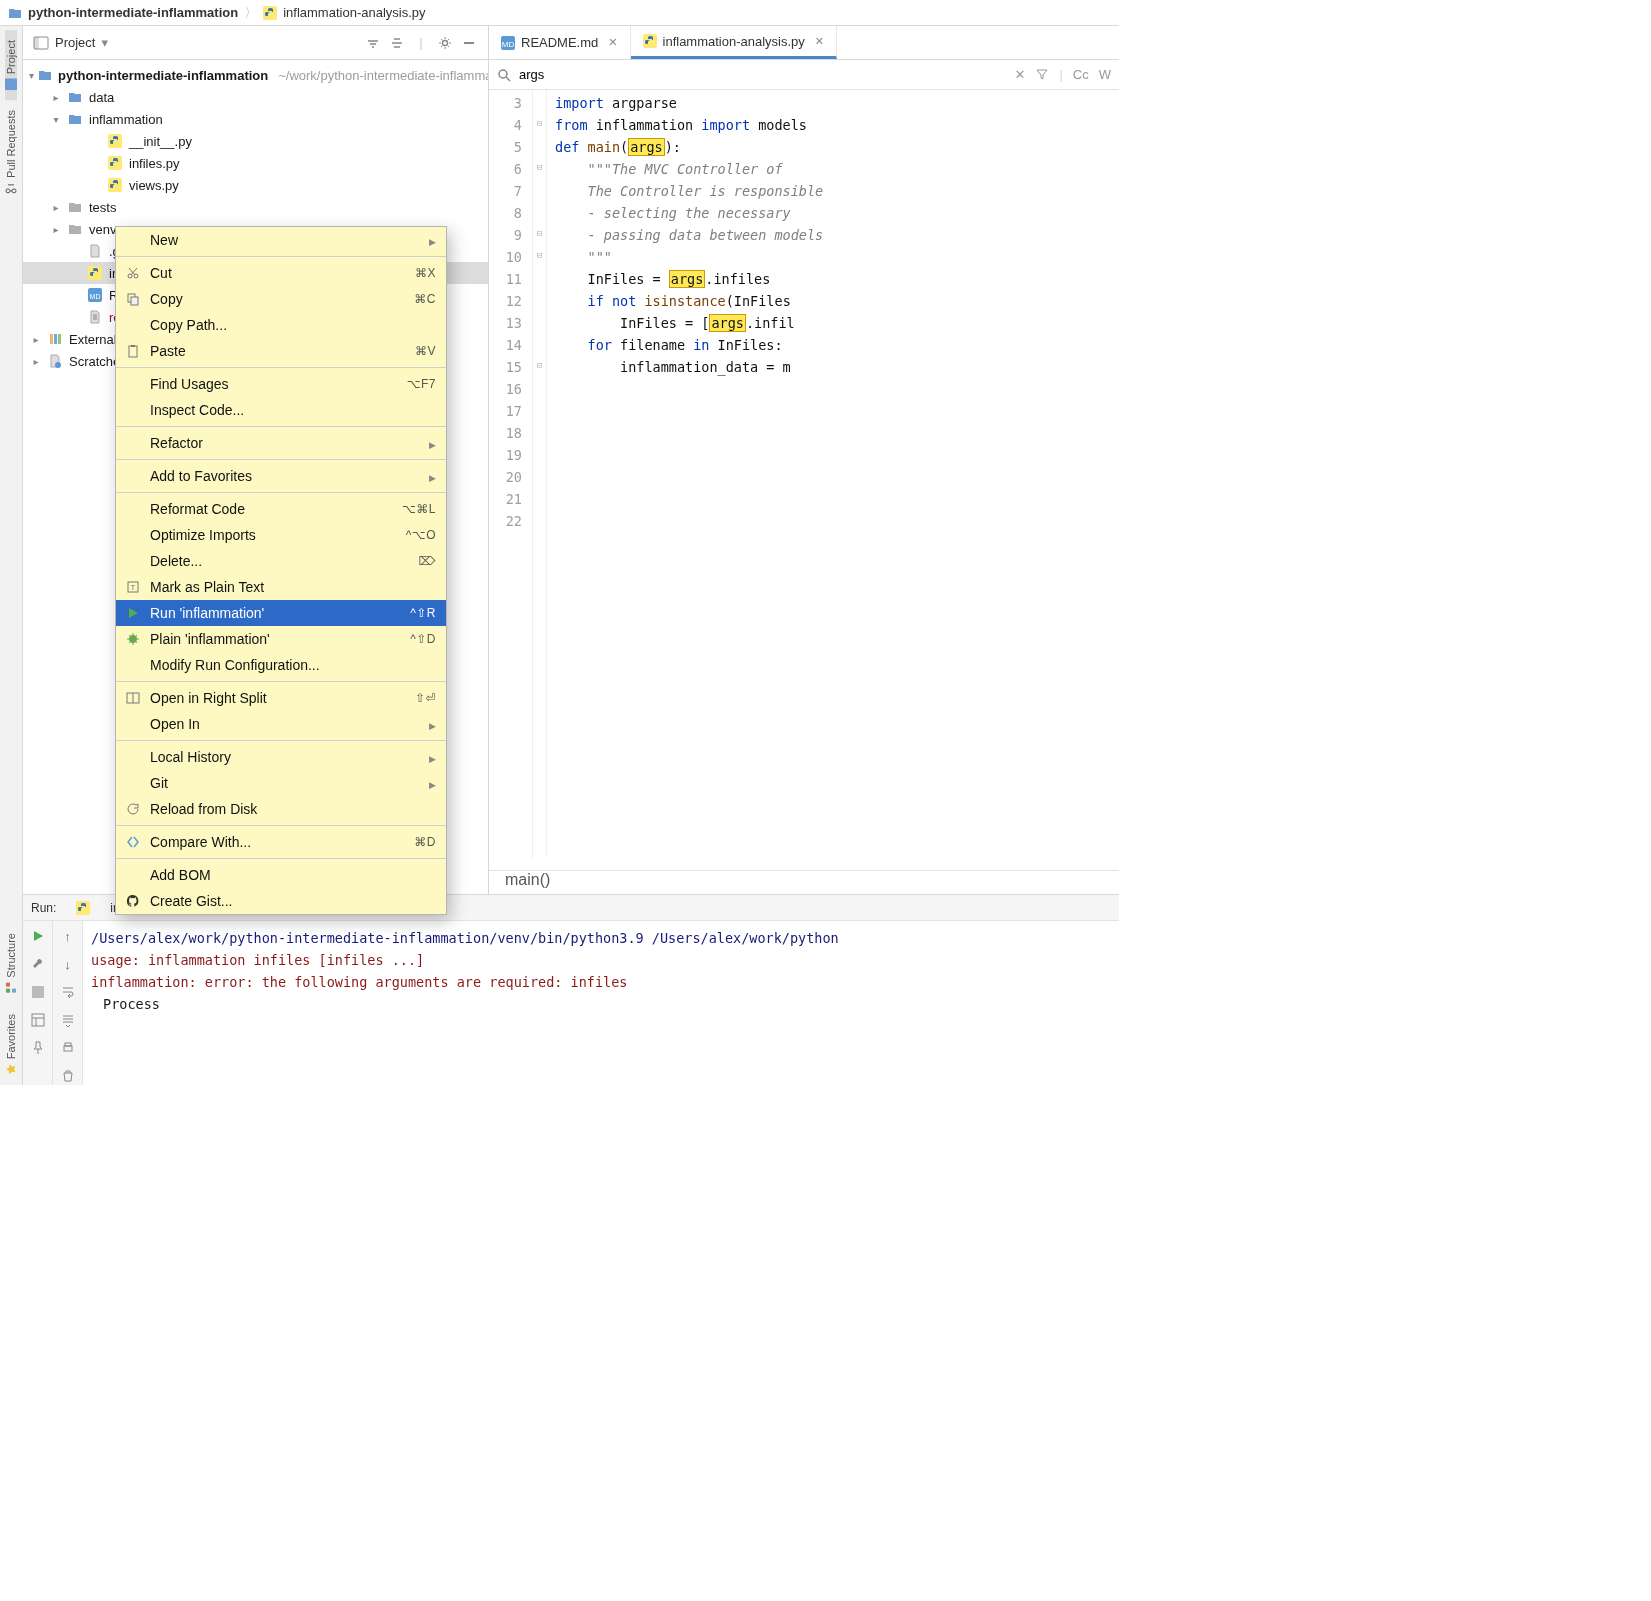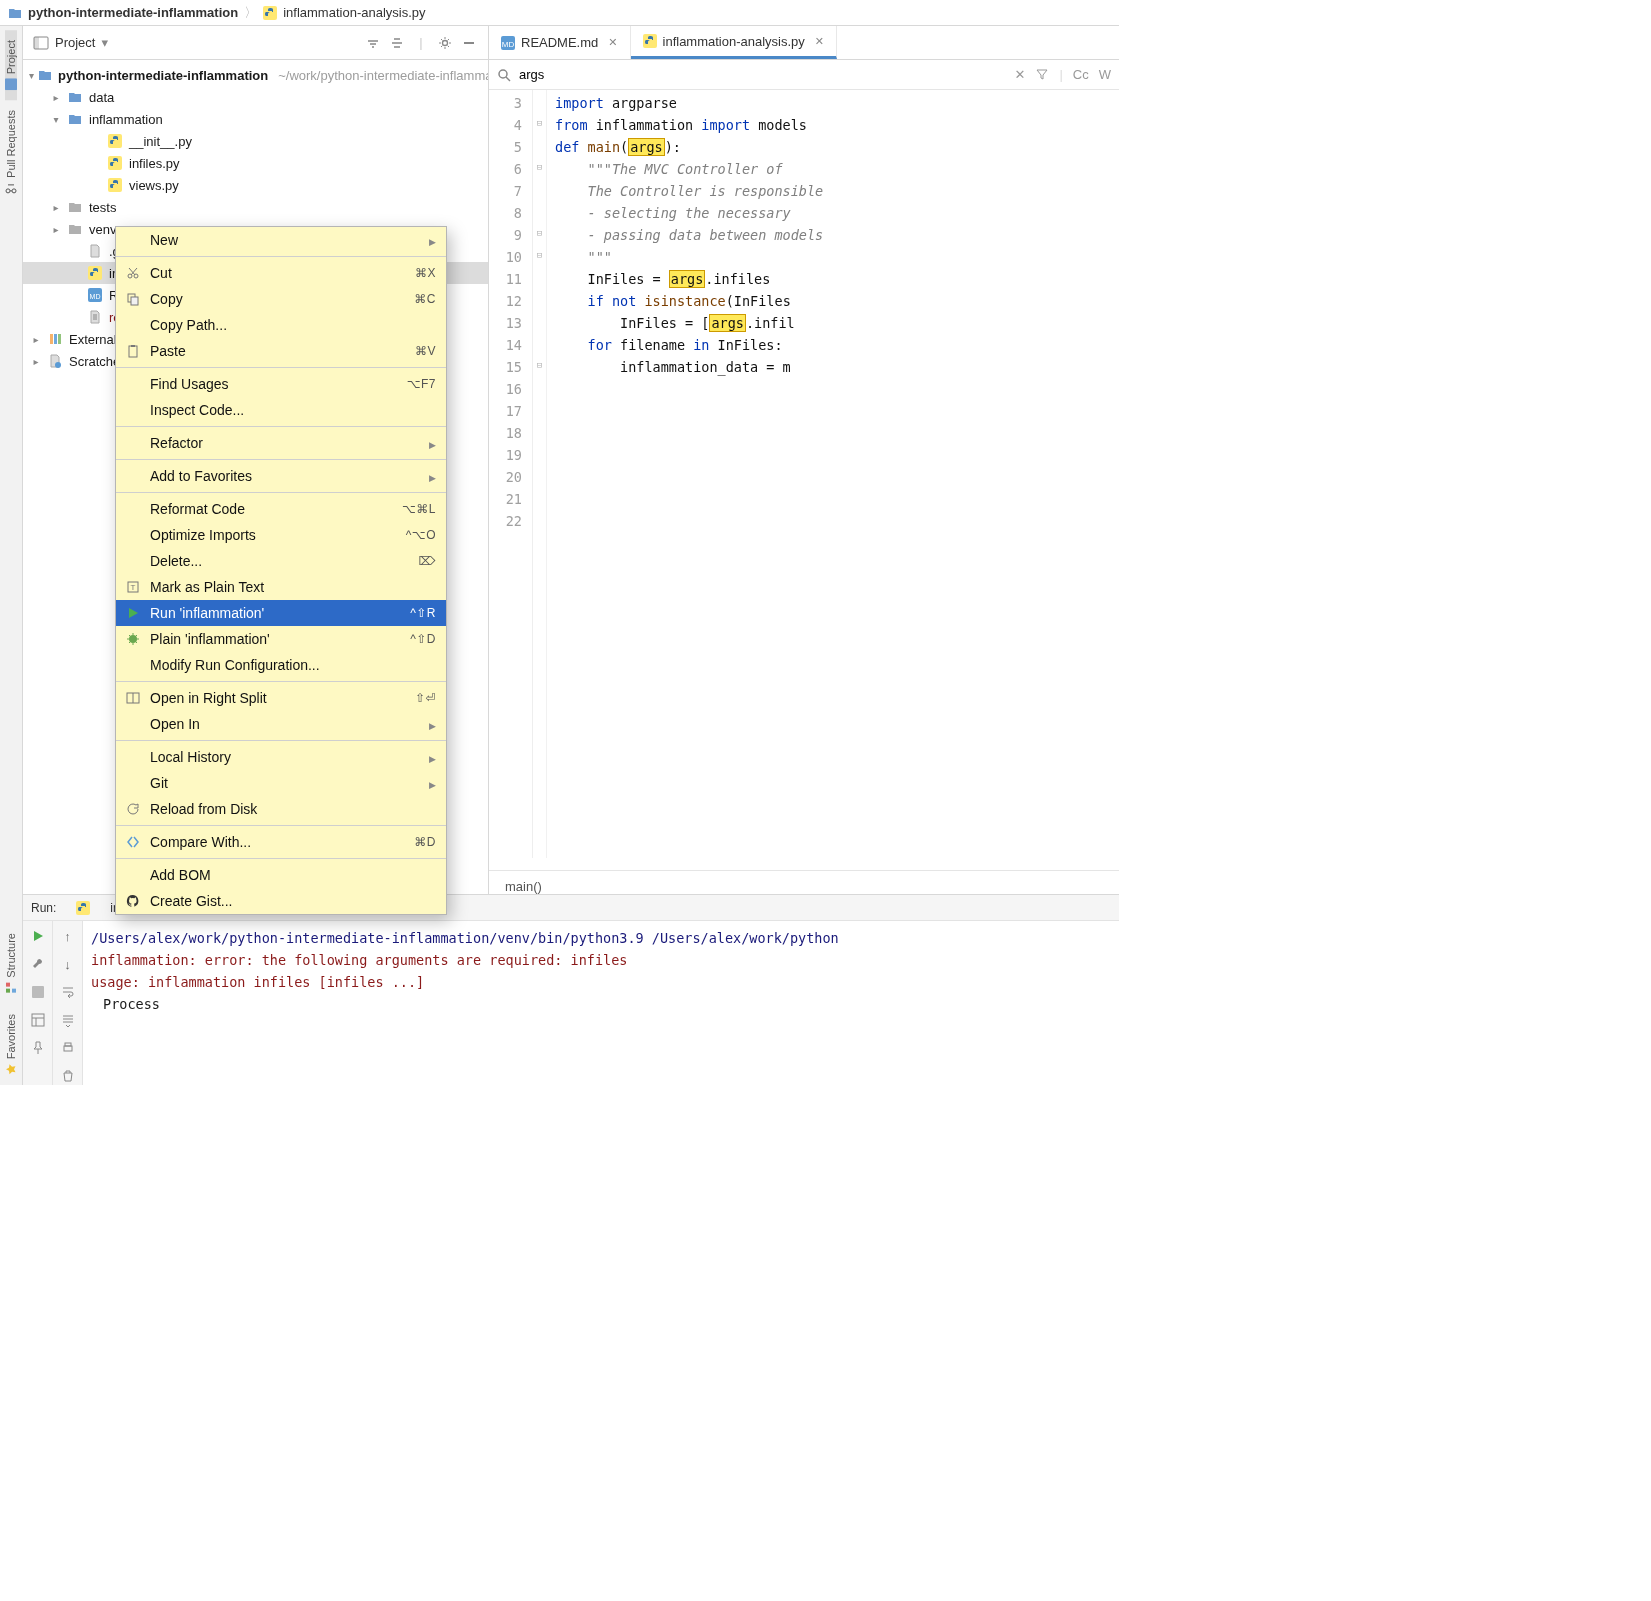--- a/index.html
+++ b/index.html
@@ -60,21 +60,21 @@
 .editor-body { flex:1; display:flex; font-family: Menlo, "SF Mono", Consolas, monospace; font-size:13.5px; overflow:hidden; }
 .gutter { width:44px; text-align:right; color:#a0a0a0; padding:2px 10px 0 0; line-height:22px; border-right:1px solid #eee; background:#fff;}
 .fold-col { width:14px; background:#fff; border-right: 1px solid #f1f1f1; }
 .fold-mark { height:22px; display:flex; align-items:center; justify-content:center; color:#b0b0b0; font-size:9px;}
 .code { flex:1; padding:2px 0 0 8px; line-height:22px; white-space:pre; overflow:hidden; }
 .kw { color:#0033b3; }
 .fn { color:#7a3e00; }
 .comment-doc { color:#808080; font-style:italic; }
 .hl { background:#ffe959; border:1px solid #cc9a00; padding:0 1px; }
 .code-line.hl-line { background:#fdf7d9; }
-.crumb-bar { height:24px; border-top:1px solid #e5e5e5; display:flex; align-items:flex-end; padding:0 16px; font-size:13px; color:#555;margin-top:12px; }
+.crumb-bar { height:24px; border-top:1px solid #e5e5e5; display:flex; align-items:flex-start; padding:0 16px; font-size:16px; color:#555;margin-top:12px; }
 
 
 .run-pane { border-top:1px solid #d8d8d8; display:flex; flex-direction:column; }
 .run-head { height:26px; display:flex; align-items:center; gap:20px; padding:0 8px; font-size:12px; color:#333; background:#f5f5f5; border-bottom:1px solid #e3e3e3;}
 .run-body { display:flex; }
 .run-left { width:30px; display:flex; flex-direction:column; align-items:center; padding-top:6px; gap:10px; border-right:1px solid #e3e3e3; background:#f5f5f5;}
 .run-left2 { width:30px; display:flex; flex-direction:column; align-items:center; padding-top:6px; gap:10px; border-right:1px solid #e3e3e3; background:#f5f5f5;}
 .run-left .ricon, .run-left2 .ricon { width:18px; height:18px; color:#666; display:flex; align-items:center; justify-content:center; }
 .console { flex:1; font-family: Menlo, "SF Mono", Consolas, monospace; font-size:13.5px; padding:6px 8px; line-height:22px; white-space:pre; overflow:hidden; color:#1a1a7a;}
 .console .err { color:#8b1a1a; }
@@ -488,21 +488,21 @@
                   <rect x="3" y="5" width="8" height="5" fill="none" stroke="#888"></rect>
                   <rect x="4" y="2" width="6" height="3" fill="none" stroke="#888"></rect>
                 </svg>
               </span>
             <span class="ricon">
                 <svg width="14" height="14" viewBox="0 0 14 14">
                   <path d="M3 4h8l-1 8H4zM5 4V2h4v2" stroke="#888" fill="none"></path>
                 </svg>
               </span>
           </div>
-          <div class="console" id="console"><div class="">/Users/alex/work/python-intermediate-inflammation/venv/bin/python3.9 /Users/alex/work/python</div><div class="err">inflammation: error: the following arguments are required: infiles</div><div class="err">usage: inflammation infiles [infiles ...]</div><div class="txt"></div><div class="txt">Process</div></div>
+          <div class="console" id="console"><div class="">/Users/alex/work/python-intermediate-inflammation/venv/bin/python3.9 /Users/alex/work/python</div><div class="err">usage: inflammation infiles [infiles ...]</div><div class="err">inflammation: error: the following arguments are required: infiles</div><div class="txt"></div><div class="txt">Process</div></div>
         </div>
       </div>
     </div>
   </div>
 </div>
 
 <div class="context-menu" id="ctxmenu">
     <div class="cm-item">
       <span class="cm-icon"></span>
       <span class="cm-label">New</span>

